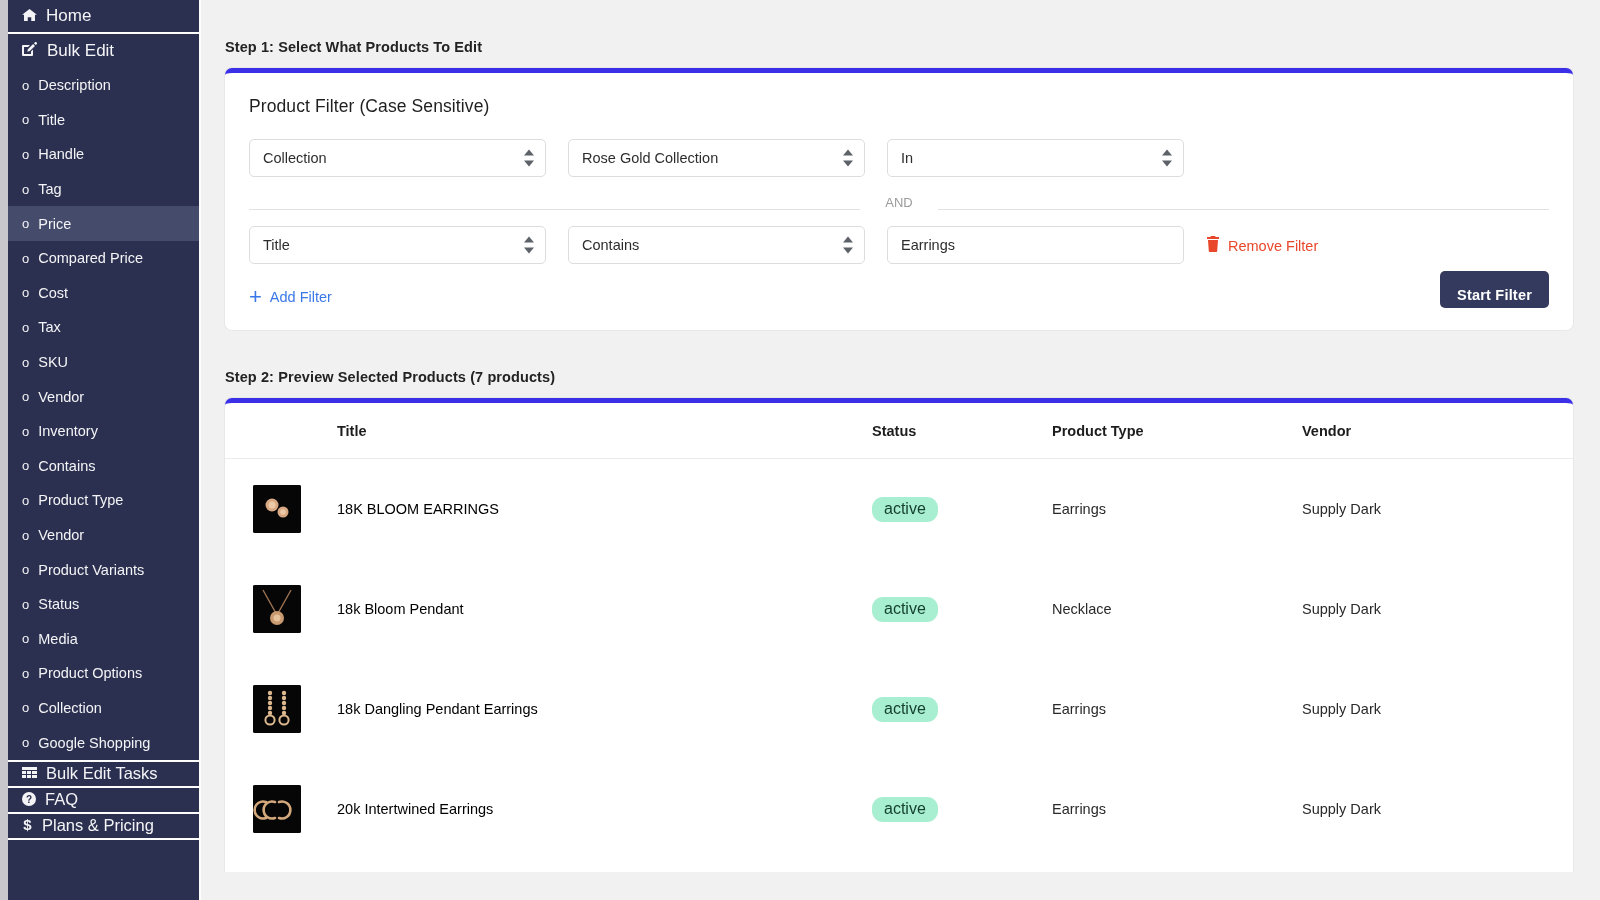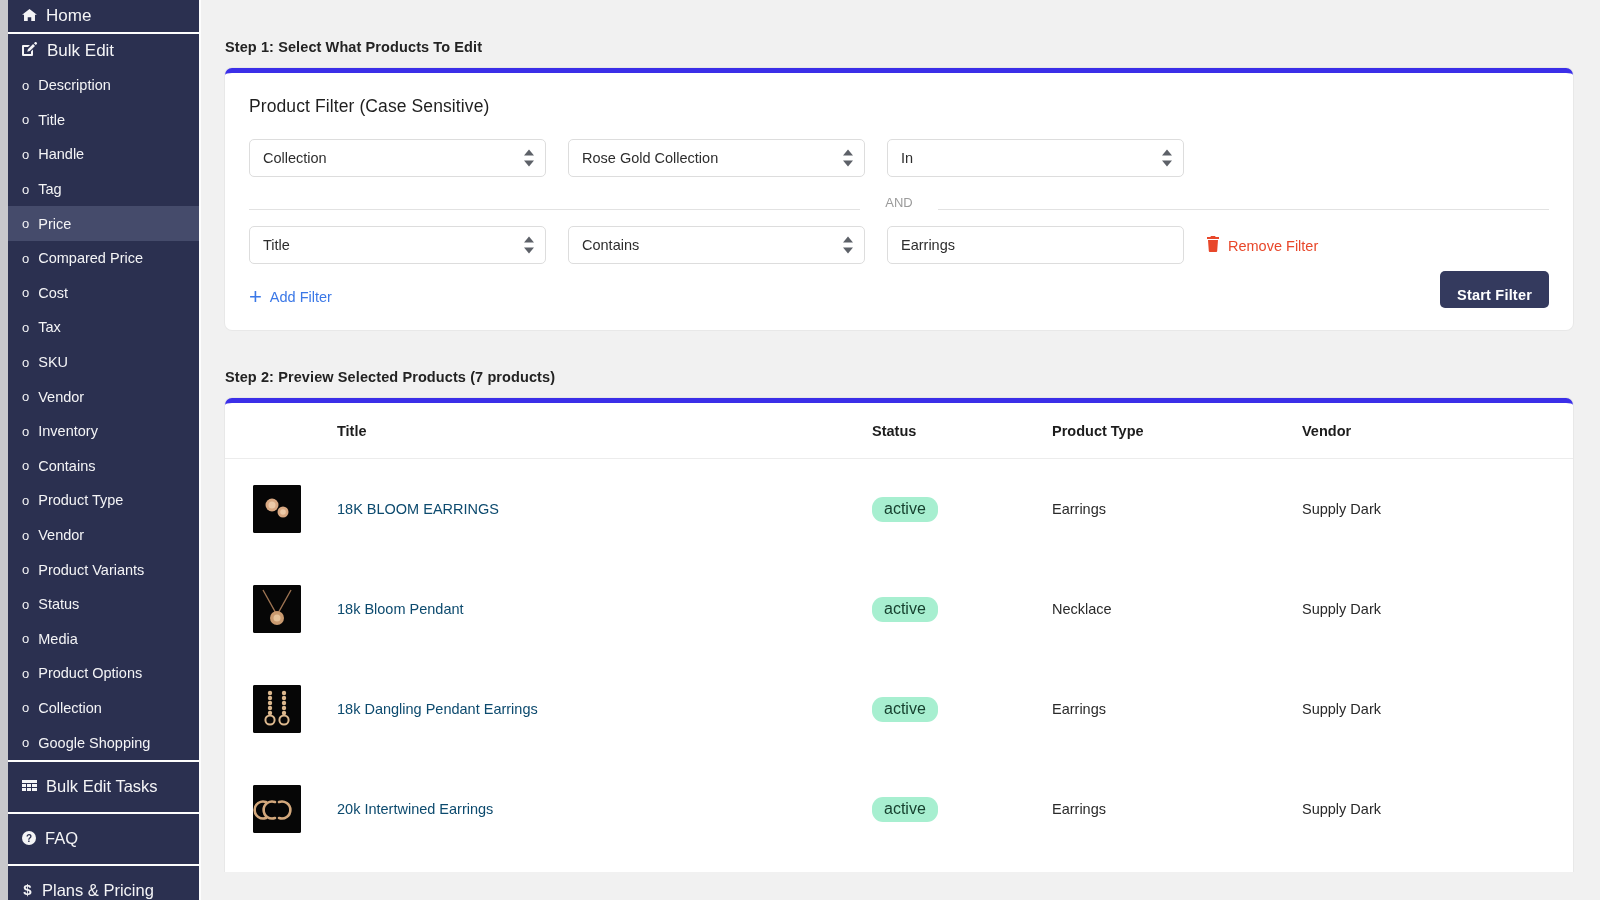--- a/index.html
+++ b/index.html
@@ -41,21 +41,21 @@
     height: 34.6px; font-size: 14.5px; padding-left: 22px;
   }
   .nav-sub.active {
     background: #454b6b;
   }
   .nav-sub.active::before {
     content: ""; position: absolute; left: 0; top: 0;
     width: 5px; height: 100%; background: #ffffff;
   }
   .nav-bottom {
-    height: 52px; font-size: 16.5px;
+    height: 26px; font-size: 16.5px;
     border-top: 2px solid #fdfdfd;
   }
   .nav-icon { margin-right: 9px; display: inline-block; line-height: 1; }
   .bullet { margin-right: 9px; font-size: 13px; }
 
   
   .main {
     flex: 1; height: 872px; background: #f1f1f1;
     padding: 0 27px 0 24px;
     overflow: hidden;
@@ -149,21 +149,21 @@
   .col-type  { width: 250px; }
   .col-vendor{ width: auto; }
   tbody td {
     padding: 26px 0; vertical-align: middle; font-size: 14.5px; color: #2a2a2a;
   }
   .thumb-cell { padding-left: 28px !important; }
   .thumb {
     width: 48px; height: 48px; background: #050505; border-radius: 2px;
     display: block; overflow: hidden;
   }
-  .p-title { color: #0c4a6e; cursor: pointer; font-size: 14.5px; }
+  .p-title { color: #000000; cursor: pointer; font-size: 14.5px; }
   .badge {
     display: inline-block;
     background: #a7efd0; color: #17412f;
     border-radius: 11px;
     padding: 3px 12px 4px 12px;
     font-size: 16px;
   }
 </style>
 </head>
 <body>

